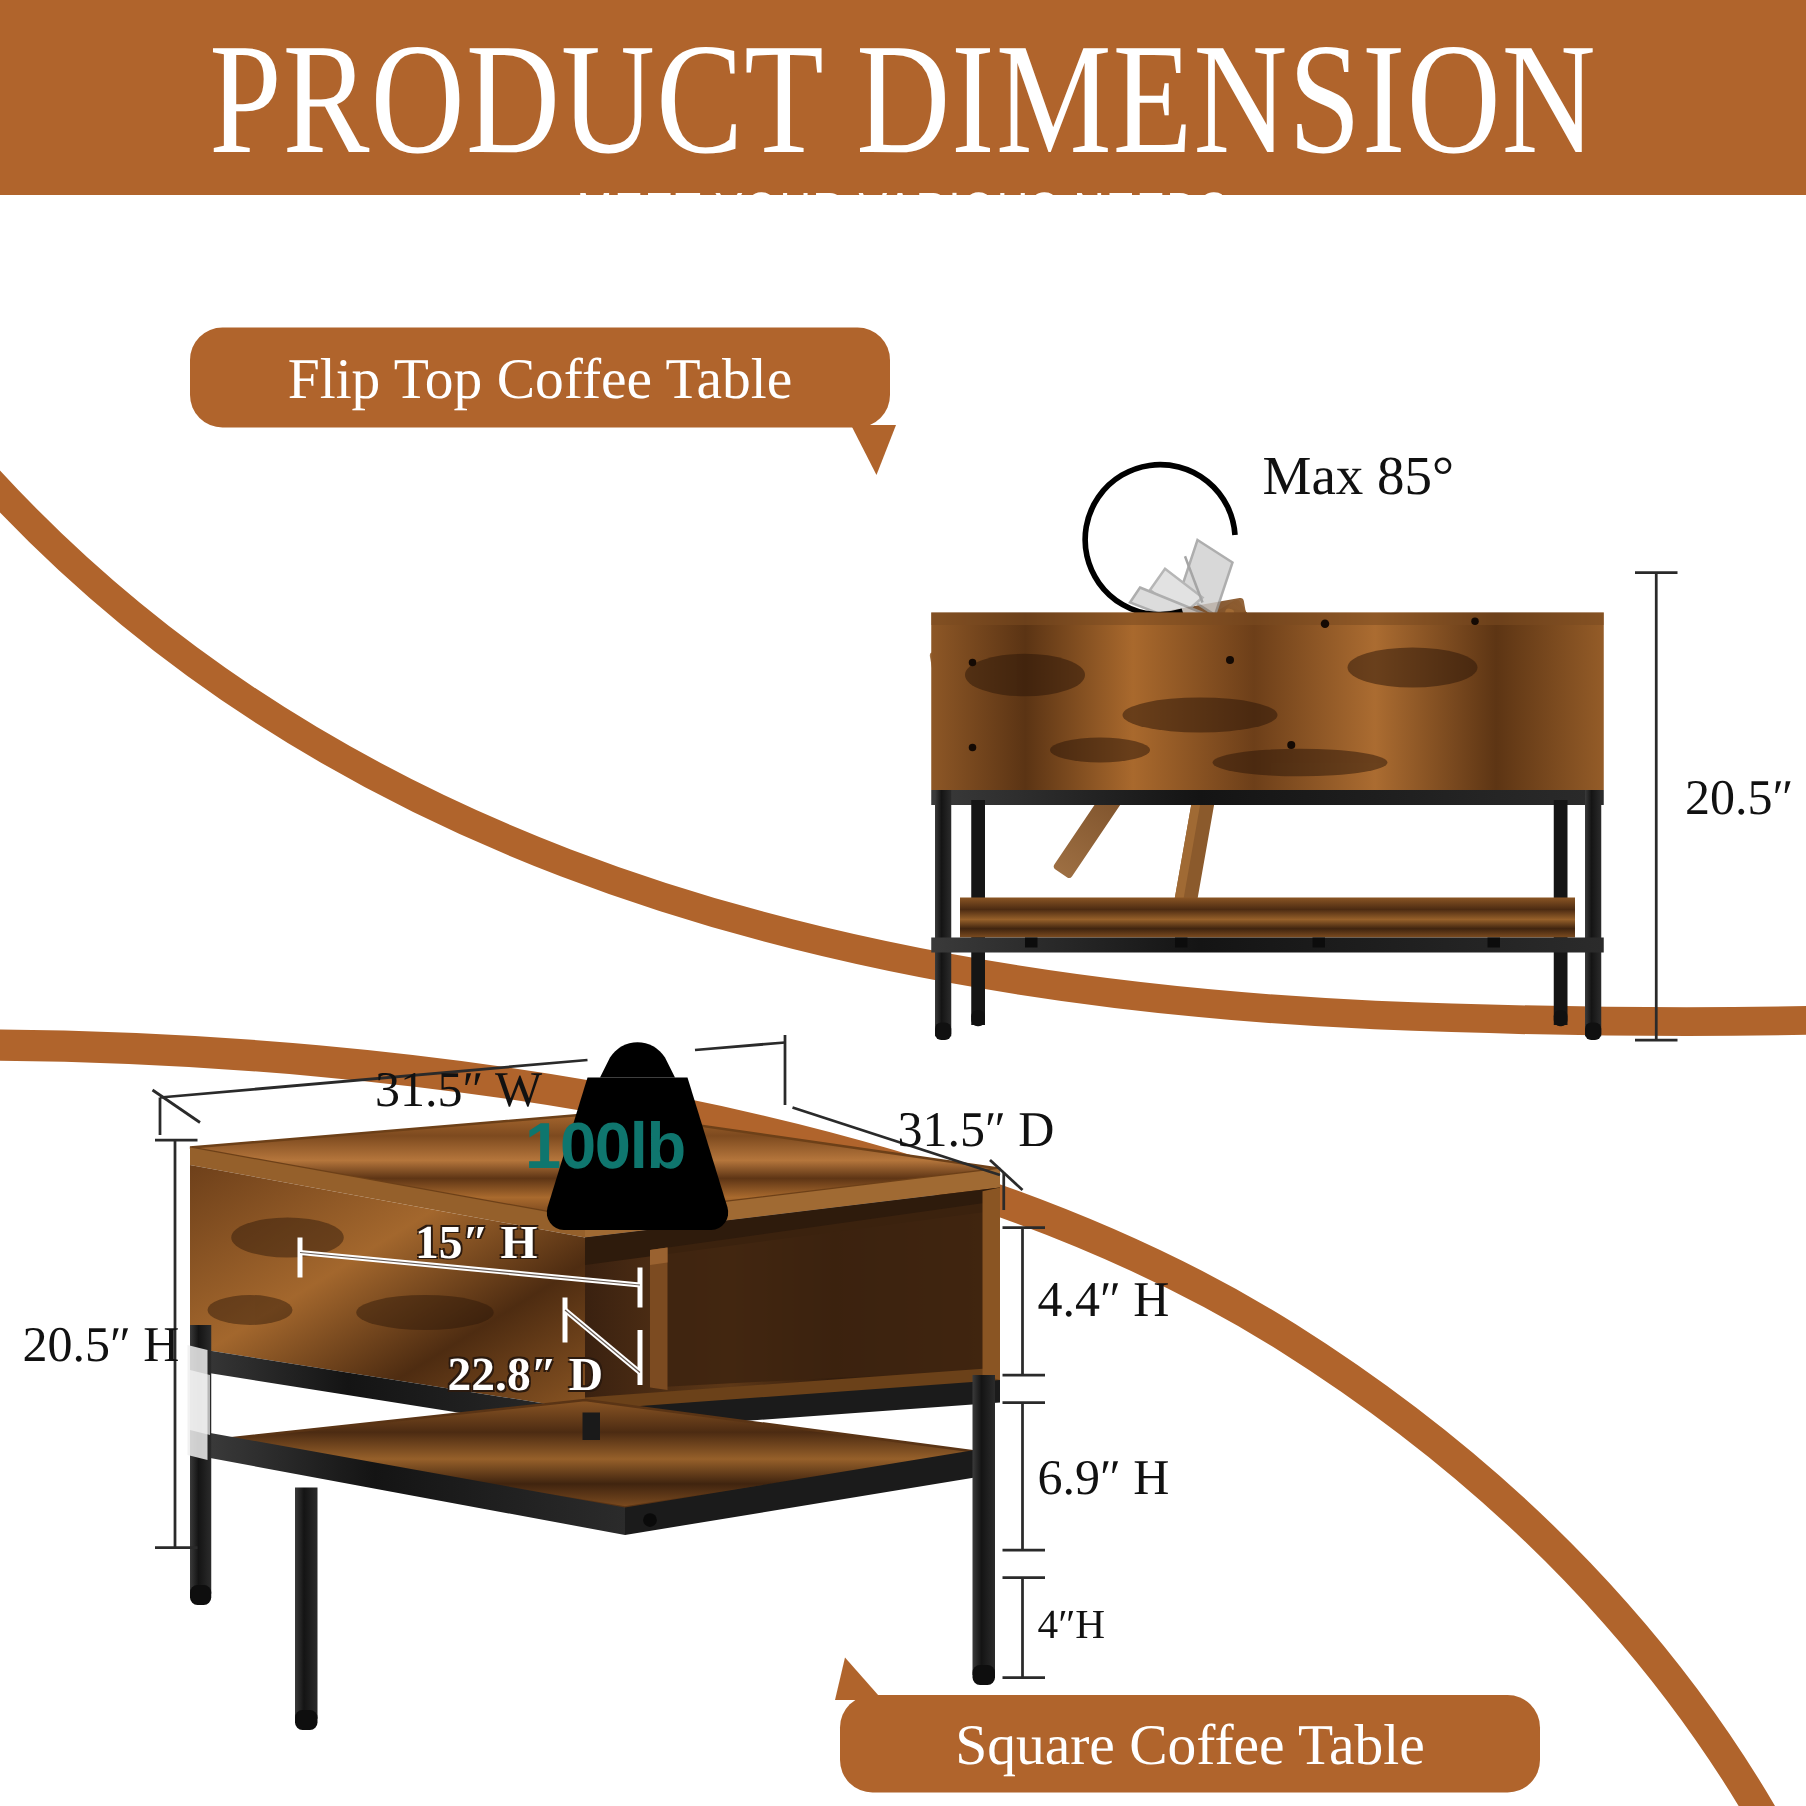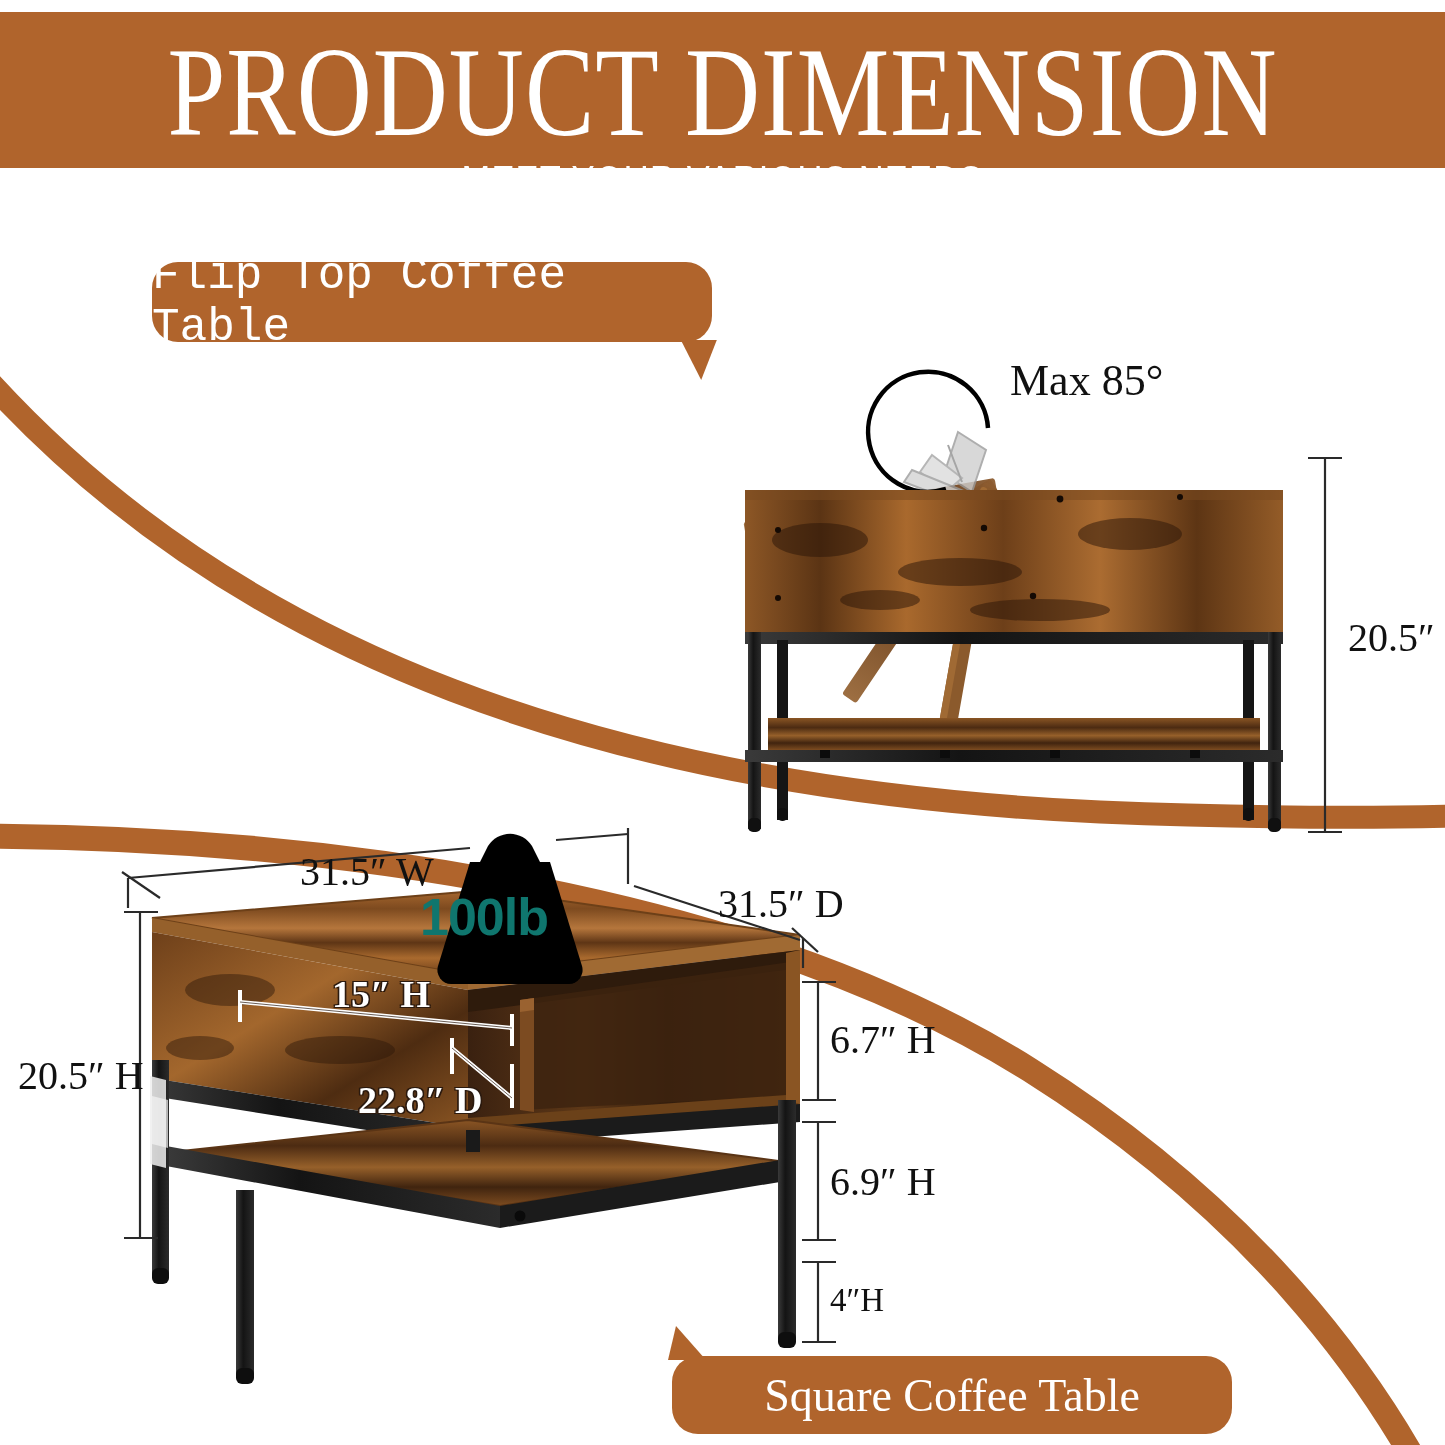--- a/index.html
+++ b/index.html
@@ -1,40 +1,40 @@
 <!DOCTYPE html>
 <html style="--orange: #b0642c;"><head>
 <meta charset="utf-8">
 <style>
   html,body{margin:0;padding:0;background:#fff;}
   body{width:1445px;height:1445px;position:relative;overflow:hidden;
        font-family:"Liberation Serif",serif;}
   .stage{position:absolute;inset:0;width:1445px;height:1445px;}
 
   
-  #header{position:absolute;left:0;top:12px;width:1445px;height:156px;
+  #header{position:absolute;left:0;top:0;width:1445px;height:156px;
           background:var(--orange);z-index:30;}
   #title{position:absolute;left:0;top:14px;width:1445px;text-align:center;
          color:#fff;font-family:"Liberation Serif",serif;
          font-size:104px;line-height:108px;letter-spacing:1px;
          font-weight:400;transform:scaleY(1.22);transform-origin:top center;}
   #subtitle{position:absolute;left:0;top:146px;width:1445px;text-align:center;
             color:#fff;font-family:"Liberation Sans",sans-serif;
             font-size:42px;line-height:46px;letter-spacing:1.5px;
             transform:scaleX(.82);transform-origin:top center;}
 
   
   #swooshes{position:absolute;left:0;top:0;width:1445px;height:1445px;z-index:1;}
 
   
   .bubble{position:absolute;background:var(--orange);color:#fff;
           font-family:"Liberation Serif",serif;display:flex;align-items:center;
           justify-content:center;z-index:25;}
   #bubble-flip{left:152px;top:262px;width:560px;height:80px;border-radius:26px;
-               font-size:46px;font-family:Liberation Mono, monospace;}
+               font-size:46px;}
   #bubble-flip .tail{position:absolute;right:-2px;bottom:-38px;width:0;height:0;
         border-left:26px solid transparent;border-right:10px solid transparent;
         border-top:40px solid var(--orange);transform:skewX(-8deg);}
   #bubble-square{left:672px;top:1356px;width:560px;height:78px;border-radius:26px;
                  font-size:46px;}
   #bubble-square .tail{position:absolute;left:-4px;top:-30px;width:0;height:0;
         border-right:30px solid transparent;border-left:8px solid transparent;
         border-bottom:34px solid var(--orange);}
 
   
@@ -297,21 +297,21 @@
   <div class="dim" id="lbl-max85" style="left:1010px;top:355px;font-size:44px;">Max 85°</div>
 
   <div class="dim" id="lbl-fliptop-h" style="left:1348px;top:614px;font-size:40px;">20.5″ H</div>
 
   <div class="dim" id="lbl-w" style="left:300px;top:848px;font-size:40px;">31.5″ W</div>
 
   <div class="dim" id="lbl-d" style="left:718px;top:880px;font-size:40px;">31.5″ D</div>
 
   <div class="dim" id="lbl-sq-h" style="left:18px;top:1052px;font-size:40px;">20.5″ H</div>
 
-  <div class="dim" id="lbl-67" style="left:830px;top:1016px;font-size:40px;">6.7″ H</div>
+  <div class="dim" id="lbl-67" style="left:830px;top:1016px;font-size:40px;">4.4″ H</div>
 
   <div class="dim" id="lbl-69" style="left:830px;top:1158px;font-size:40px;">6.9″ H</div>
 
   <div class="dim" id="lbl-4" style="left:830px;top:1282px;font-size:33px;">4″H</div>
 
   <div class="dim-white" id="lbl-15h" style="left:332px;top:972px;font-size:38px;">15″  H</div>
 
   <div class="dim-white" id="lbl-152d" style="left:358px;top:1078px;font-size:38px;">22.8″ D</div>
 
   <div class="bubble" id="bubble-flip">

